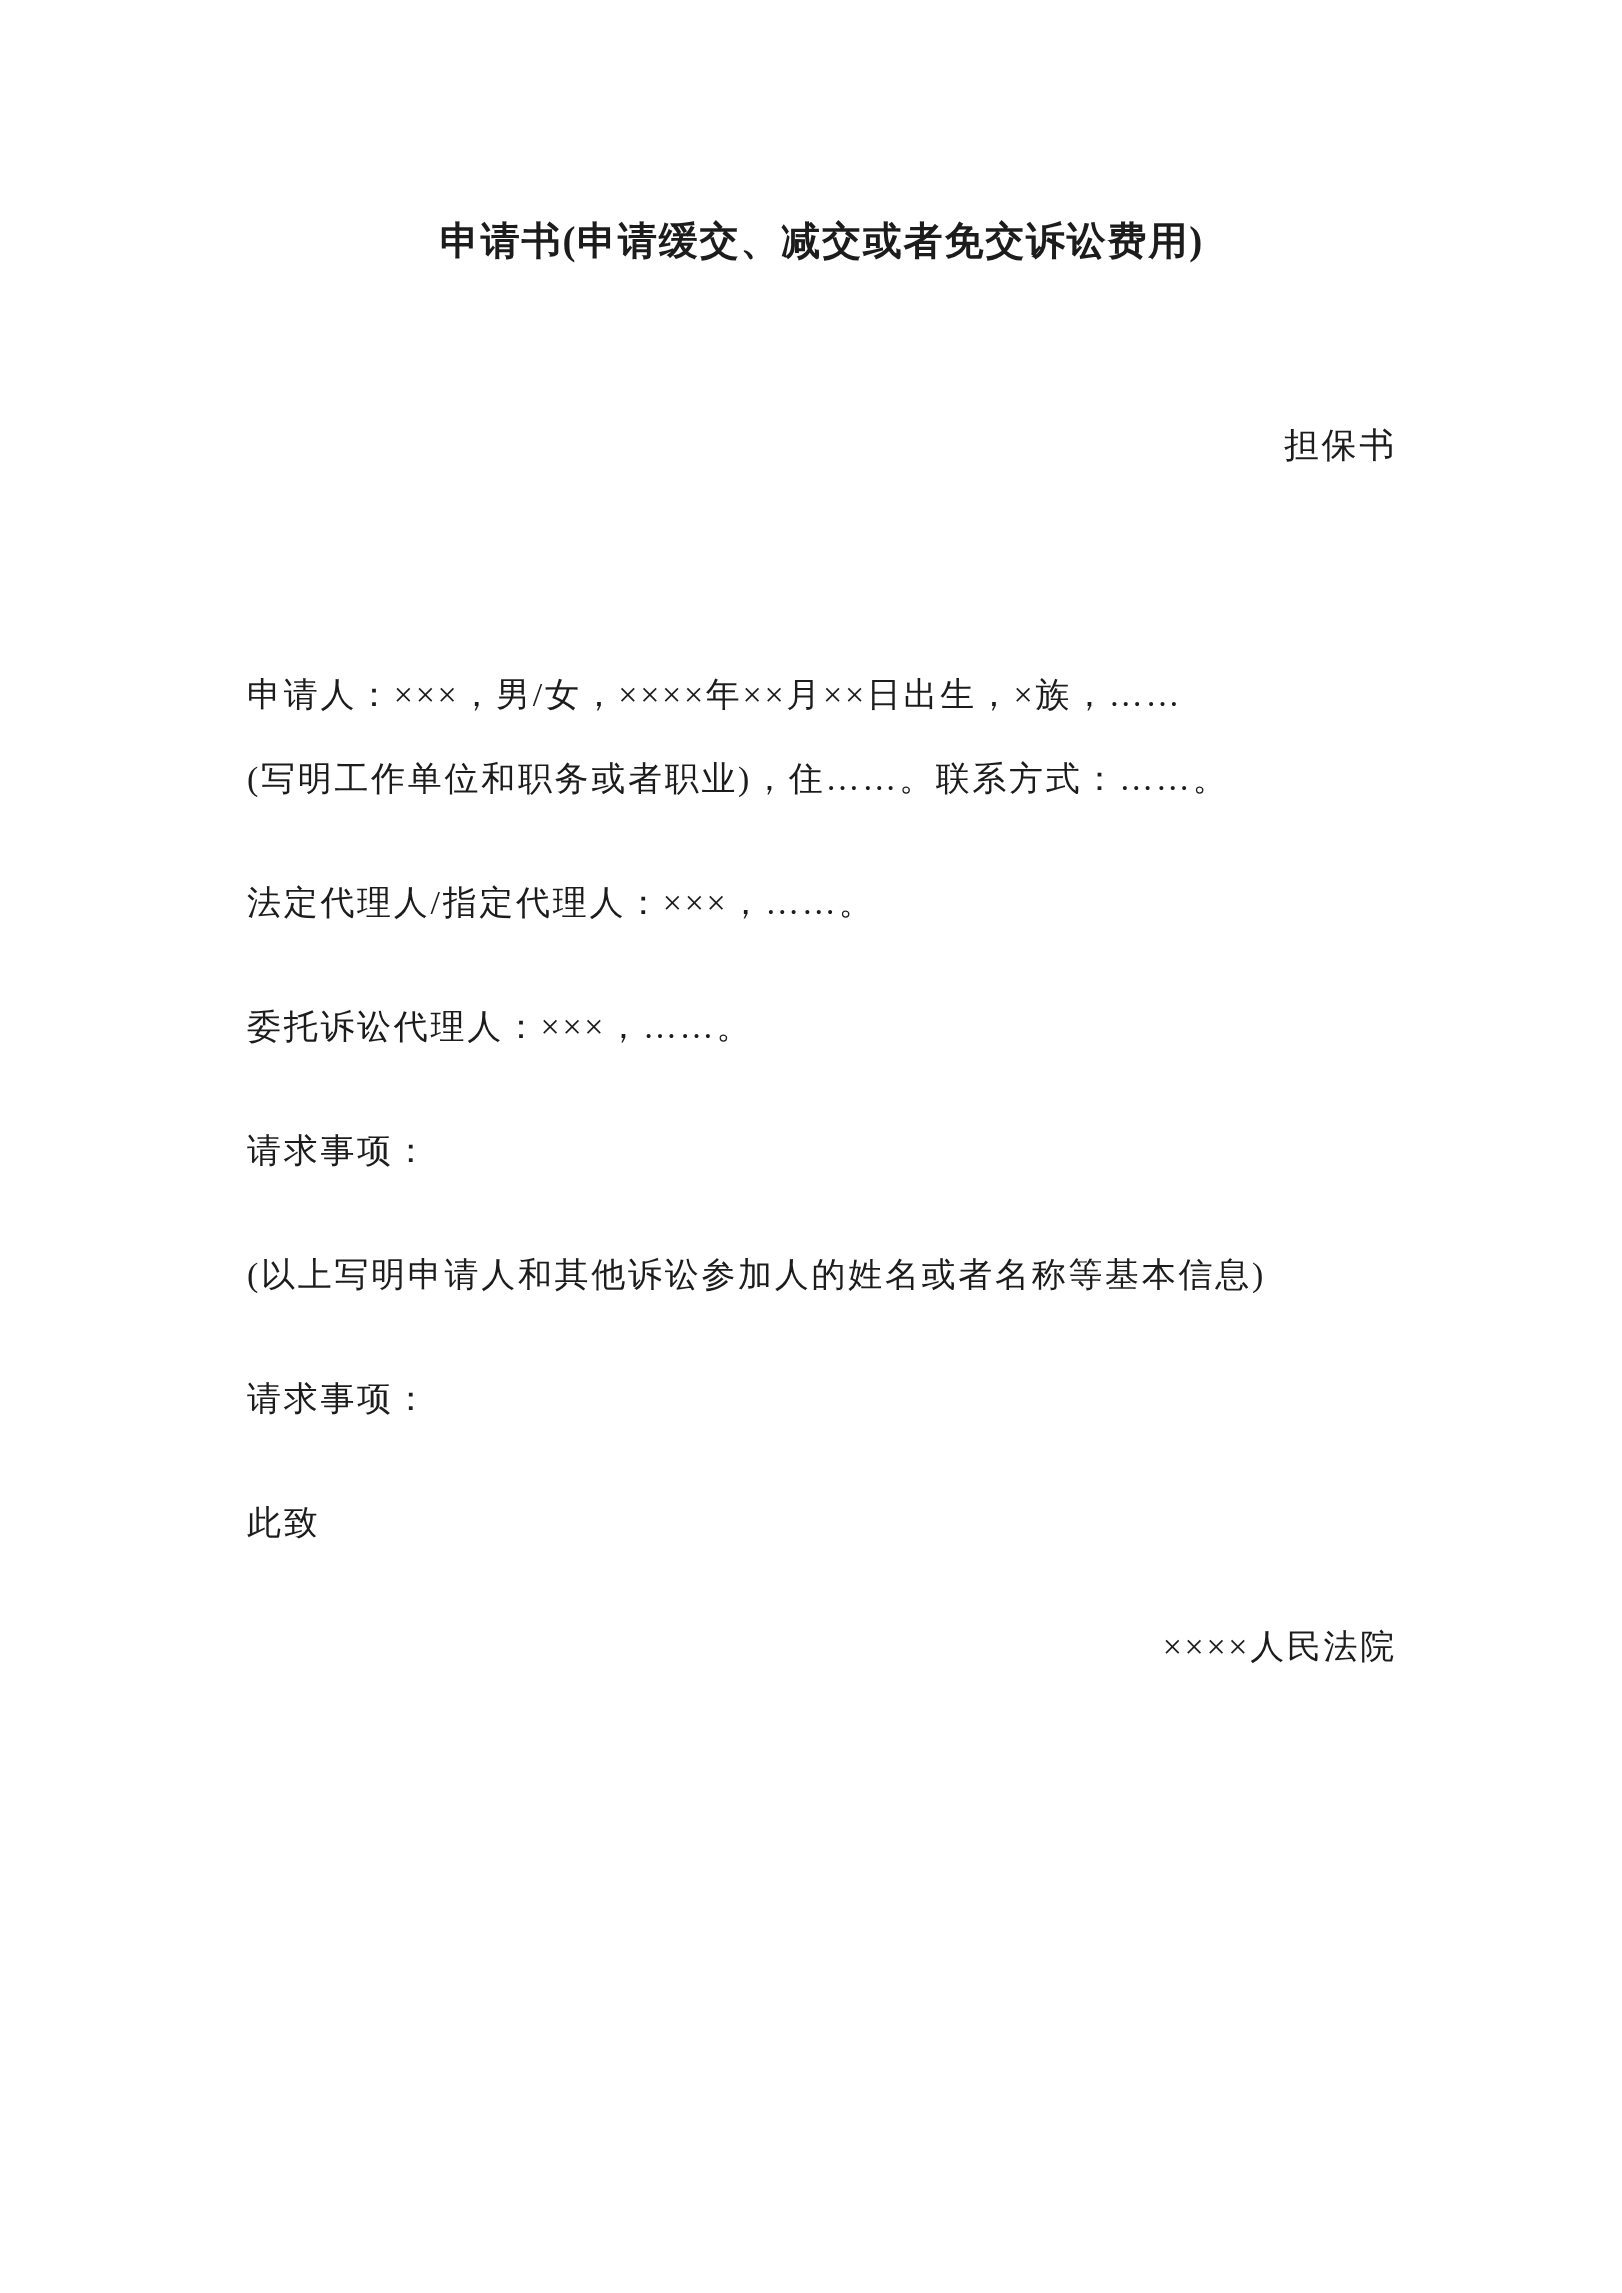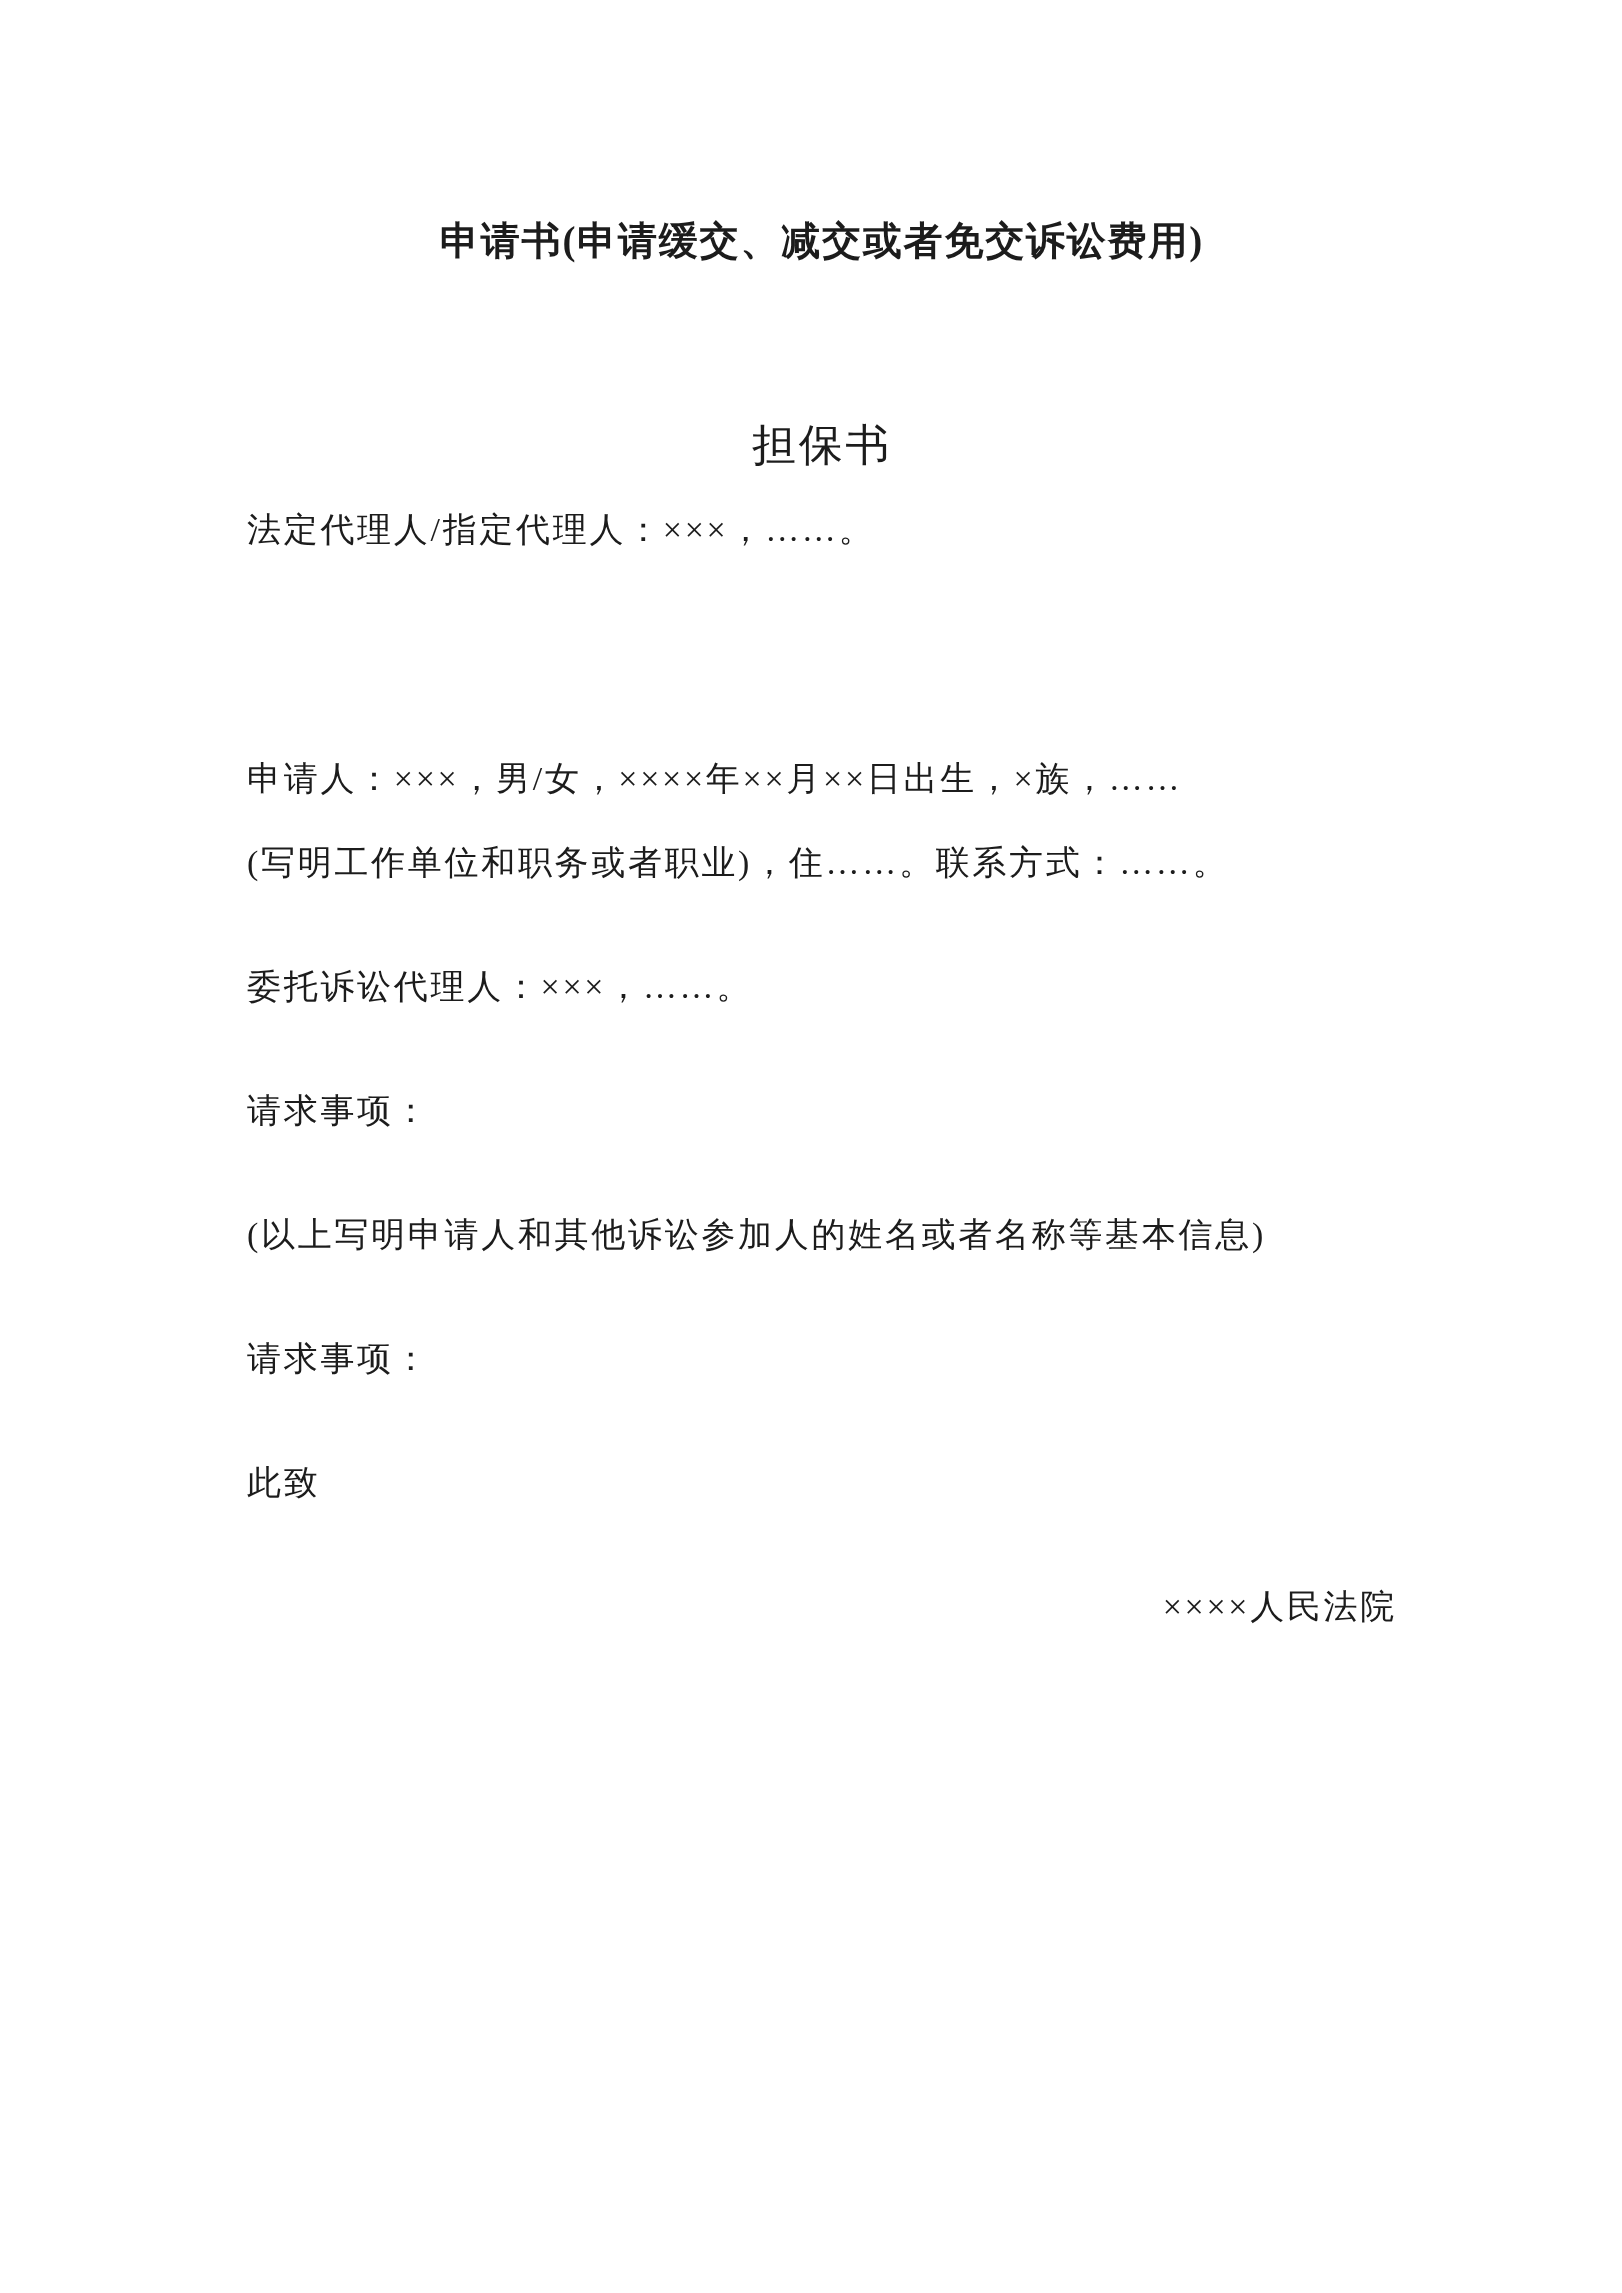--- a/index.html
+++ b/index.html
@@ -23,25 +23,25 @@
     margin: 0;
     font-size: 39px;
     font-weight: 700;
     line-height: 58px;
     letter-spacing: 1.8px;
     text-align: center;
     white-space: nowrap;
   }
   .doc-subtitle {
     margin: 134px 0 0 0;
-    font-size: 44px;
+    font-size: 35px;
     font-weight: 400;
     line-height: 84px;
     letter-spacing: 2.7px;
-    text-align: center;
+    text-align: right;
   }
   p.para {
     margin: 0 0 40px 0;
     font-size: 34px;
     font-weight: 400;
     line-height: 84px;
     letter-spacing: 2.7px;
     text-align: left;
     white-space: pre-line;
   }
@@ -55,24 +55,24 @@
 </style>
 </head>
 <body>
 
 <div class="page">
 
   <h1 class="doc-title">申请书(申请缓交、减交或者免交诉讼费用)</h1>
 
   <p class="doc-subtitle">担保书</p>
 
-  <p class="para">法定代理人/指定代理人：×××，……。</p>
-
   <p class="para first-body">申请人：×××，男/女，××××年××月××日出生，×族，……
 (写明工作单位和职务或者职业)，住……。联系方式：……。</p>
+
+  <p class="para">法定代理人/指定代理人：×××，……。</p>
 
   <p class="para">委托诉讼代理人：×××，……。</p>
 
   <p class="para">请求事项：</p>
 
   <p class="para">(以上写明申请人和其他诉讼参加人的姓名或者名称等基本信息)</p>
 
 
   <p class="para">请求事项：</p>
 

